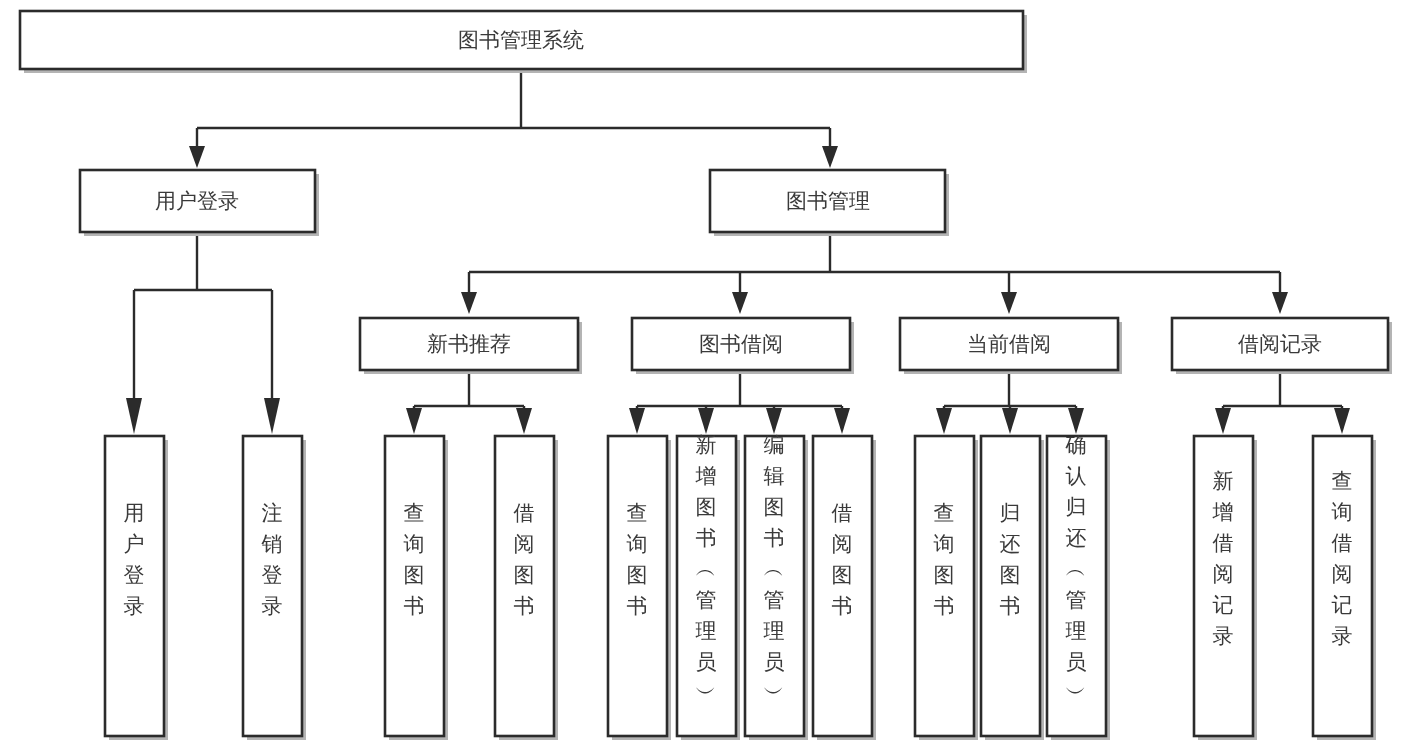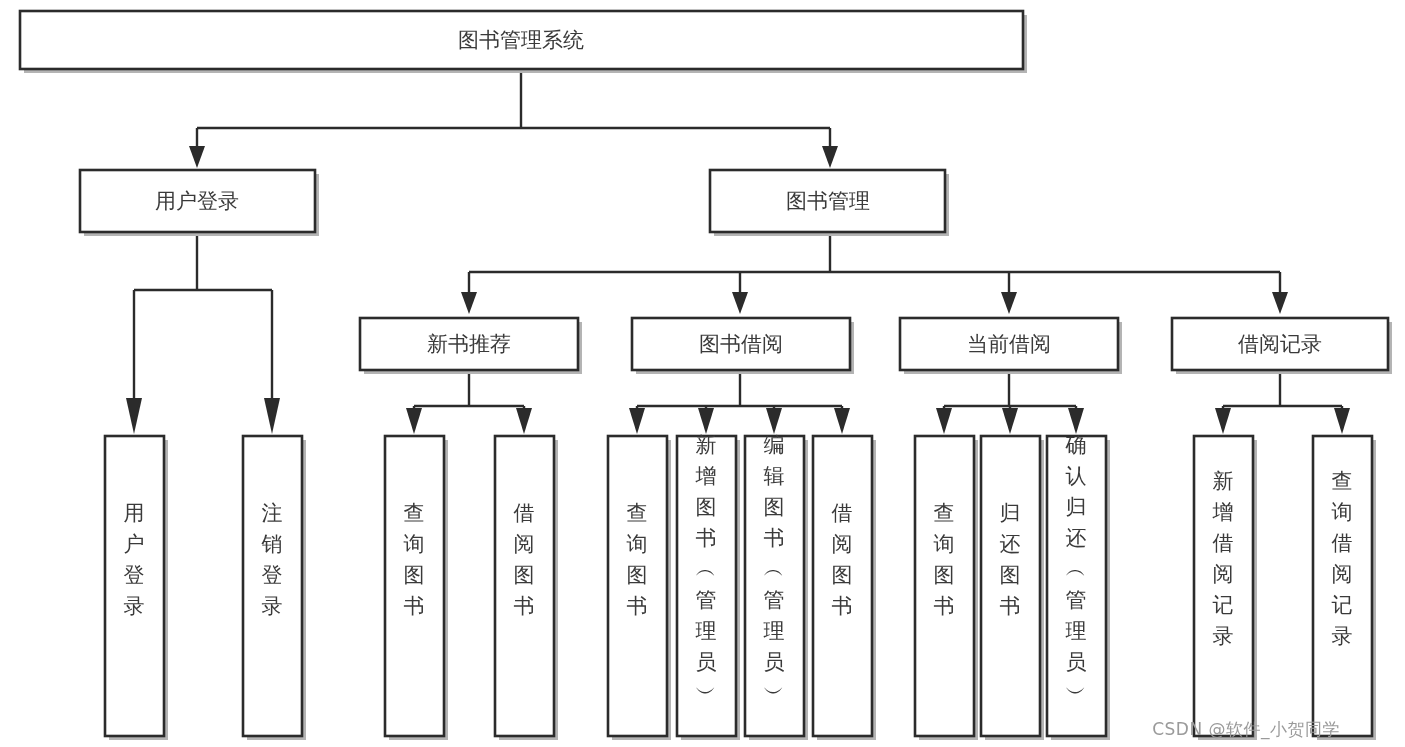--- a/index.html
+++ b/index.html
@@ -250,15 +250,14 @@
       <text class="node-label-vert" x="1223" y="488"><tspan x="1223" y="488">新</tspan><tspan x="1223" y="519">增</tspan><tspan x="1223" y="550">借</tspan><tspan x="1223" y="581">阅</tspan><tspan x="1223" y="612">记</tspan><tspan x="1223" y="643">录</tspan></text>
     </g>
     <g>
       <rect class="node-shadow" x="1317" y="440" width="59" height="300"></rect>
       <rect class="node-box" x="1313" y="436" width="59" height="300"></rect>
       <text class="node-label-vert" x="1342" y="488"><tspan x="1342" y="488">查</tspan><tspan x="1342" y="519">询</tspan><tspan x="1342" y="550">借</tspan><tspan x="1342" y="581">阅</tspan><tspan x="1342" y="612">记</tspan><tspan x="1342" y="643">录</tspan></text>
     </g>
 
   </svg>
 
-  <div class="watermark">CSDN @软件_小贺同学</div>
 
 </div>
 
 </body></html>

